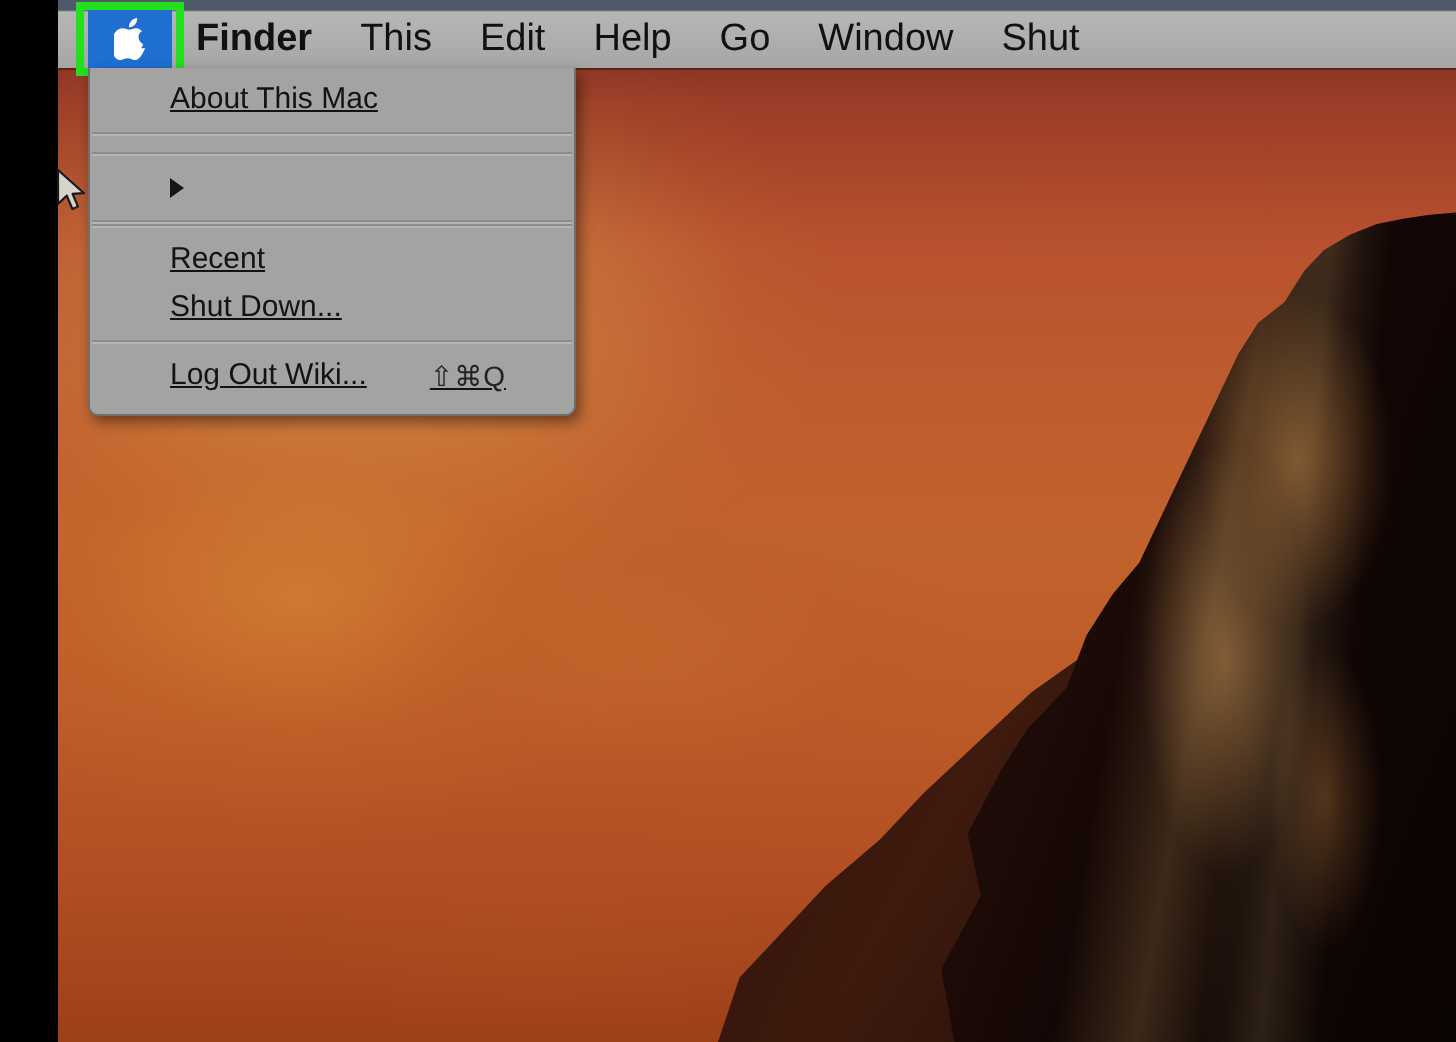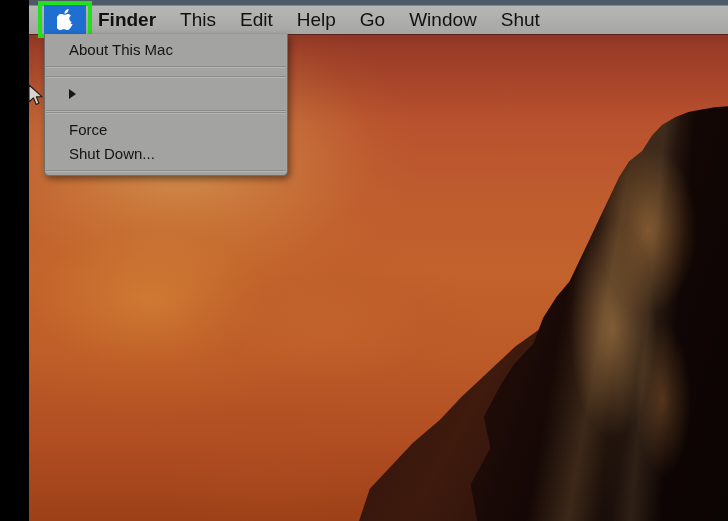--- a/index.html
+++ b/index.html
@@ -246,21 +246,21 @@
     border: 1px solid #6e6e6c;
     border-top: none;
     border-bottom-left-radius: 5px;
     border-bottom-right-radius: 5px;
     box-shadow: 2px 3px 7px rgba(0,0,0,0.45);
     z-index: 25;
     padding-bottom: 3px;
     font-size: 15px;
     color: #131313;
   }
-  .menu-group { padding: 4px 0; }
+  .menu-group { padding: 4px 16px; text-decoration: underline; }
   .menu-sep {
     height: 1px;
     background: #8c8c8a;
     margin: 0 1px;
     border-bottom: 1px solid #b4b4b2;
   }
   .menu-row {
     display: flex;
     align-items: center;
     justify-content: space-between;
@@ -355,29 +355,35 @@
       </div>
     </div>
 
     <div class="menu-sep"></div>
 
 
     <div class="menu-sep"></div>
 
     <div class="menu-group">
       <div class="menu-row">
-        <span class="menu-label">Force</span>
+        <span class="menu-label">Recent</span>
       </div>
       <div class="menu-row">
         <span class="menu-label">Shut Down...</span>
       </div>
     </div>
 
     <div class="menu-sep"></div>
 
+    <div class="menu-group">
+      <div class="menu-row">
+        <span class="menu-label">Log Out Wiki...</span>
+        <span class="menu-shortcut">⇧⌘Q</span>
+      </div>
+    </div>
 
   </div>
 
   <div id="cursor">
     <svg width="16" height="24" viewBox="0 0 16 24" aria-hidden="true">
       <path d="M1 1 L1 18 L5.4 13.8 L8.2 20.5 L11 19.3 L8.3 12.9 L14 12.6 Z" fill="#d8d4cc" stroke="#1a1a1a" stroke-width="1.1" stroke-linejoin="round"></path>
     </svg>
   </div>
 
 </div>

